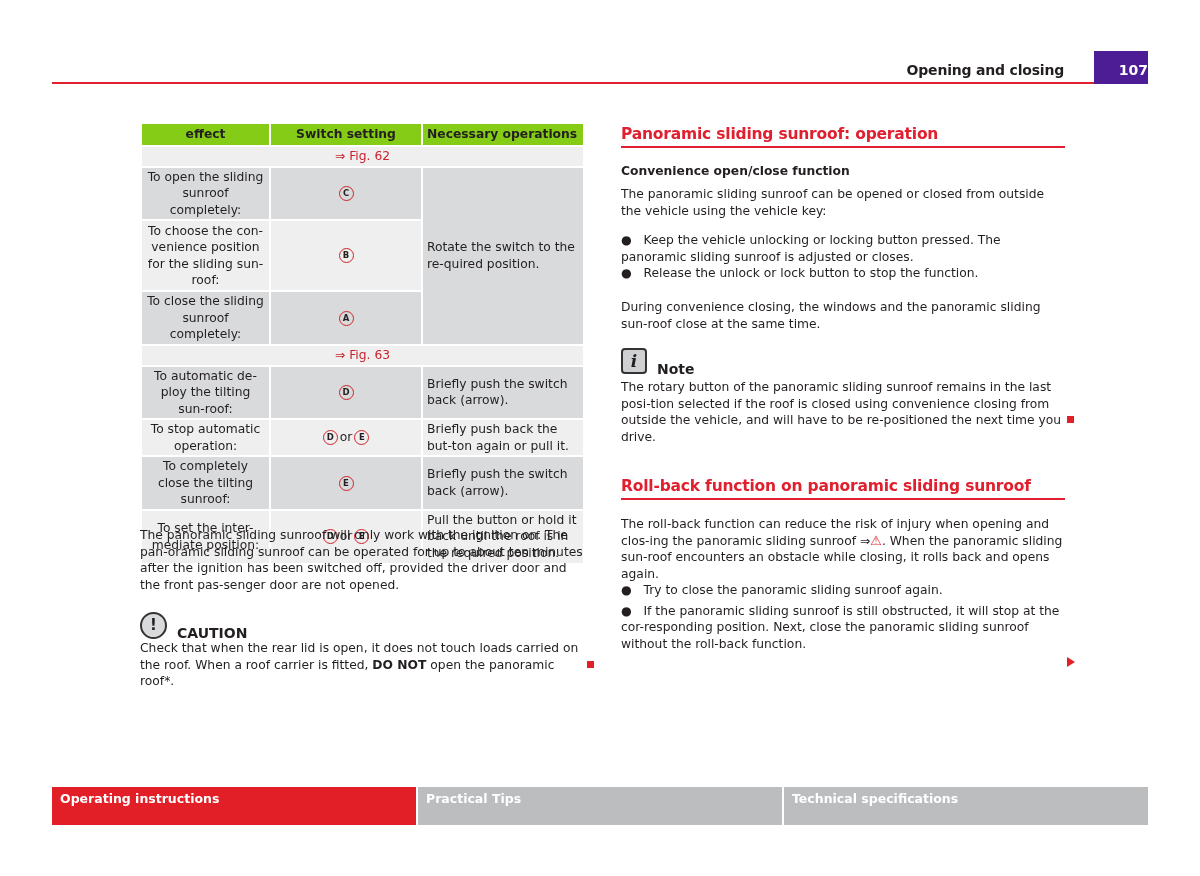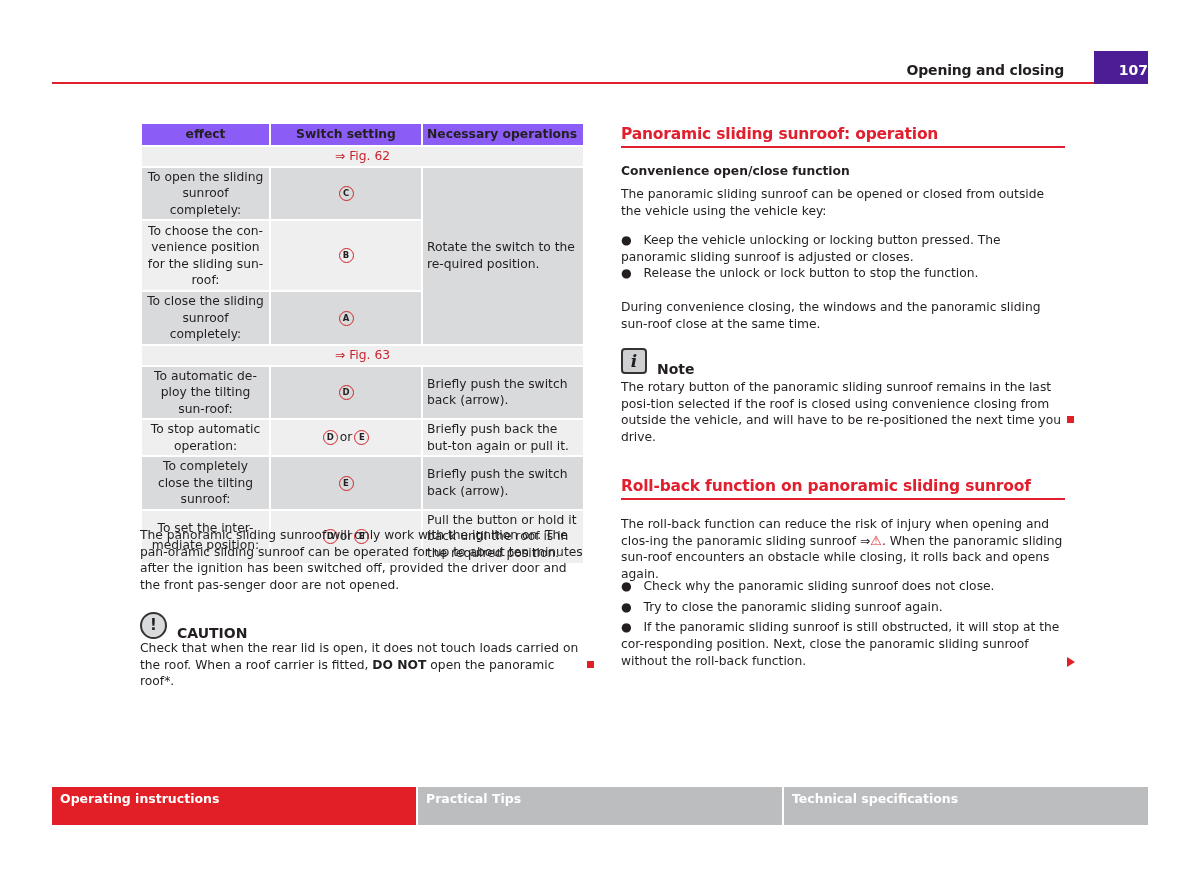--- a/index.html
+++ b/index.html
@@ -7,21 +7,21 @@
   body { position: relative; font-family: "DejaVu Sans", sans-serif; color: #231f20; }
 
   
   .header-rule { position: absolute; left: 52px; top: 82px; width: 1096px; height: 2px; background: #e0202f; }
   .header-title { position: absolute; right: 136px; top: 62px; font-size: 14px; font-weight: bold; color: #231f20; letter-spacing: -0.2px; }
   .page-number { position: absolute; left: 1094px; top: 51px; width: 54px; height: 33px; background: #4c1d95; color: #fff; font-size: 14px; font-weight: bold; padding: 11px 0 0 8px; text-align: right; }
 
   
   .left-col { position: absolute; left: 140px; top: 124px; width: 456px; }
   table.ops { width: 445px; border-collapse: collapse; font-size: 12.3px; line-height: 16.5px; }
-  table.ops th { background: #8b5cf6; font-weight: bold; padding: 2px 4px; height: 21px; border: 2px solid #fff; border-top: 0; }
+  table.ops th { background: #84cc16; font-weight: bold; padding: 2px 4px; height: 21px; border: 2px solid #fff; border-top: 0; }
   table.ops th.c1 { width: 129px; text-align: center; }
   table.ops th.c2 { width: 152px; text-align: center; }
   table.ops th.c3 { text-align: left; }
   table.ops td { border: 2px solid #fff; padding: 1px 4px; vertical-align: middle; }
   table.ops tr.dark td { background: #d9dadb; }
   table.ops tr.light td { background: #efefef; }
   table.ops td.merged { background: #d9dadb !important; }
   table.ops td.eff { text-align: center; }
   table.ops td.sw { text-align: center; }
   table.ops td.figref { text-align: center; background: #efefef; color: #c8242f; height: 21px; }
@@ -137,21 +137,20 @@
   <div class="note-icon">i</div>
   <span class="note-label">Note</span>
 </div>
 <p class="body-text rp" style="top:379px;">The rotary button of the panoramic sliding sunroof remains in the last posi-tion selected if the roof is closed using convenience closing from outside the vehicle, and will have to be re-positioned the next time you drive.</p>
 <div class="end-square" style="left:1067px; top:416px;"></div>
 
 <div class="sec-title" style="top:477px;">Roll-back function on panoramic sliding sunroof</div>
 <div class="sec-rule" style="top:498px;"></div>
 <p class="body-text rp" style="top:516px;"><span>The roll-back function can reduce the risk of injury when opening and clos-ing the panoramic sliding sunroof ⇒</span><span class="warn-tri">⚠</span><span>. When the panoramic sliding sun-roof encounters an obstacle while closing, it rolls back and opens again.</span></p>
 <div class="body-text rp" style="top:578px;">
-  <div><span>●&nbsp;&nbsp;&nbsp;</span><span>Check why the panoramic sliding sunroof does not close.</span></div>
   <div style="margin-top:4px;"><span>●&nbsp;&nbsp;&nbsp;</span><span>Try to close the panoramic sliding sunroof again.</span></div>
   <div style="margin-top:4px;"><span>●&nbsp;&nbsp;&nbsp;</span><span>If the panoramic sliding sunroof is still obstructed, it will stop at the cor-responding position. Next, close the panoramic sliding sunroof without the roll-back function.</span></div>
 </div>
 <div class="end-arrow"></div>
 
 <div class="footer">
   <div class="tab active">Operating instructions</div>
   <div class="tab t3">Practical Tips</div>
   <div class="tab t4">Technical specifications</div>
 </div>

